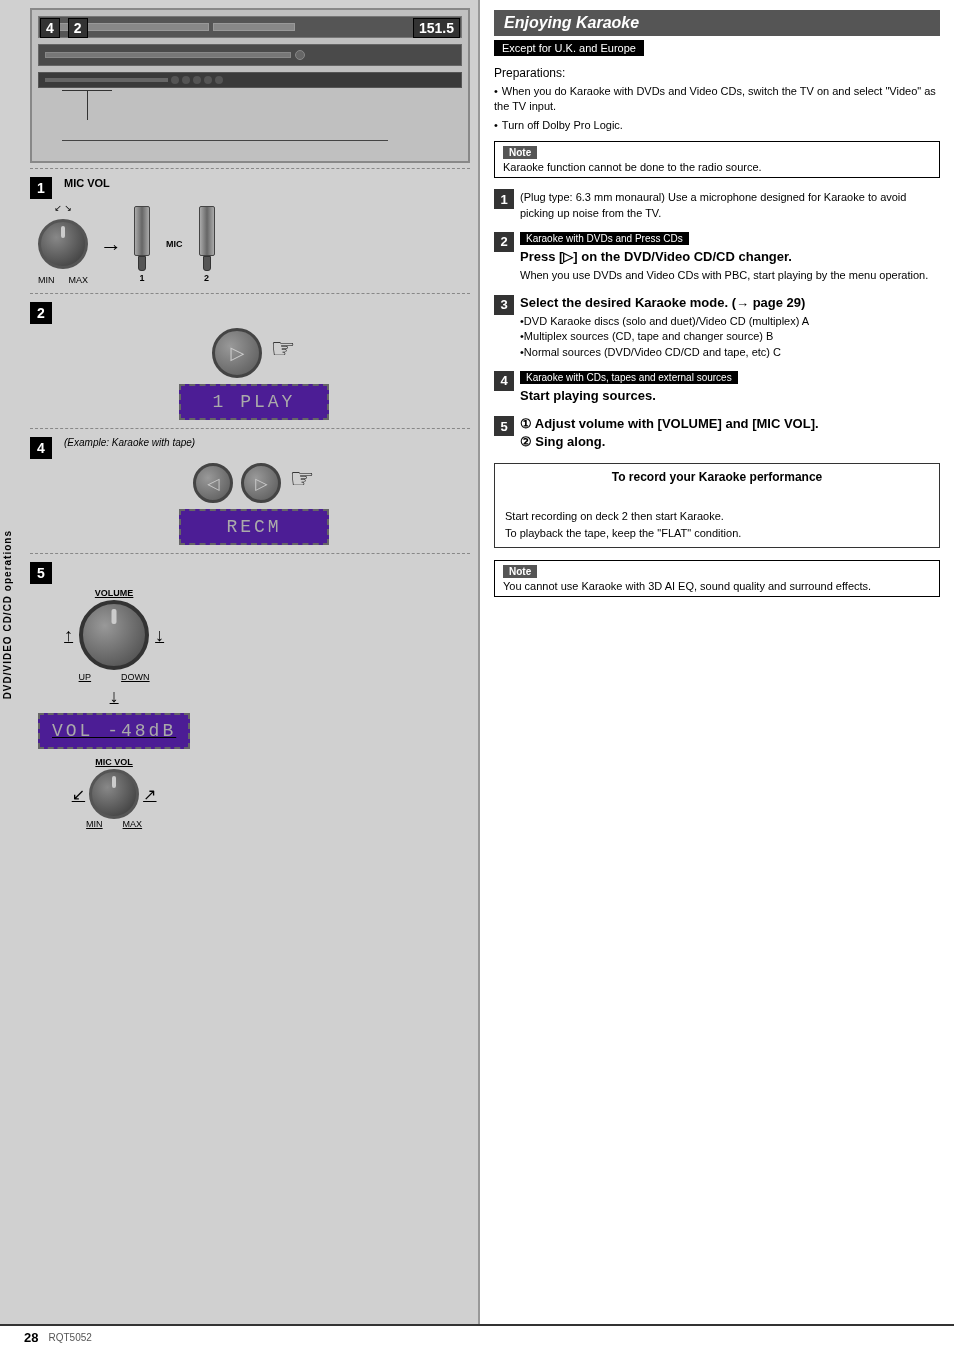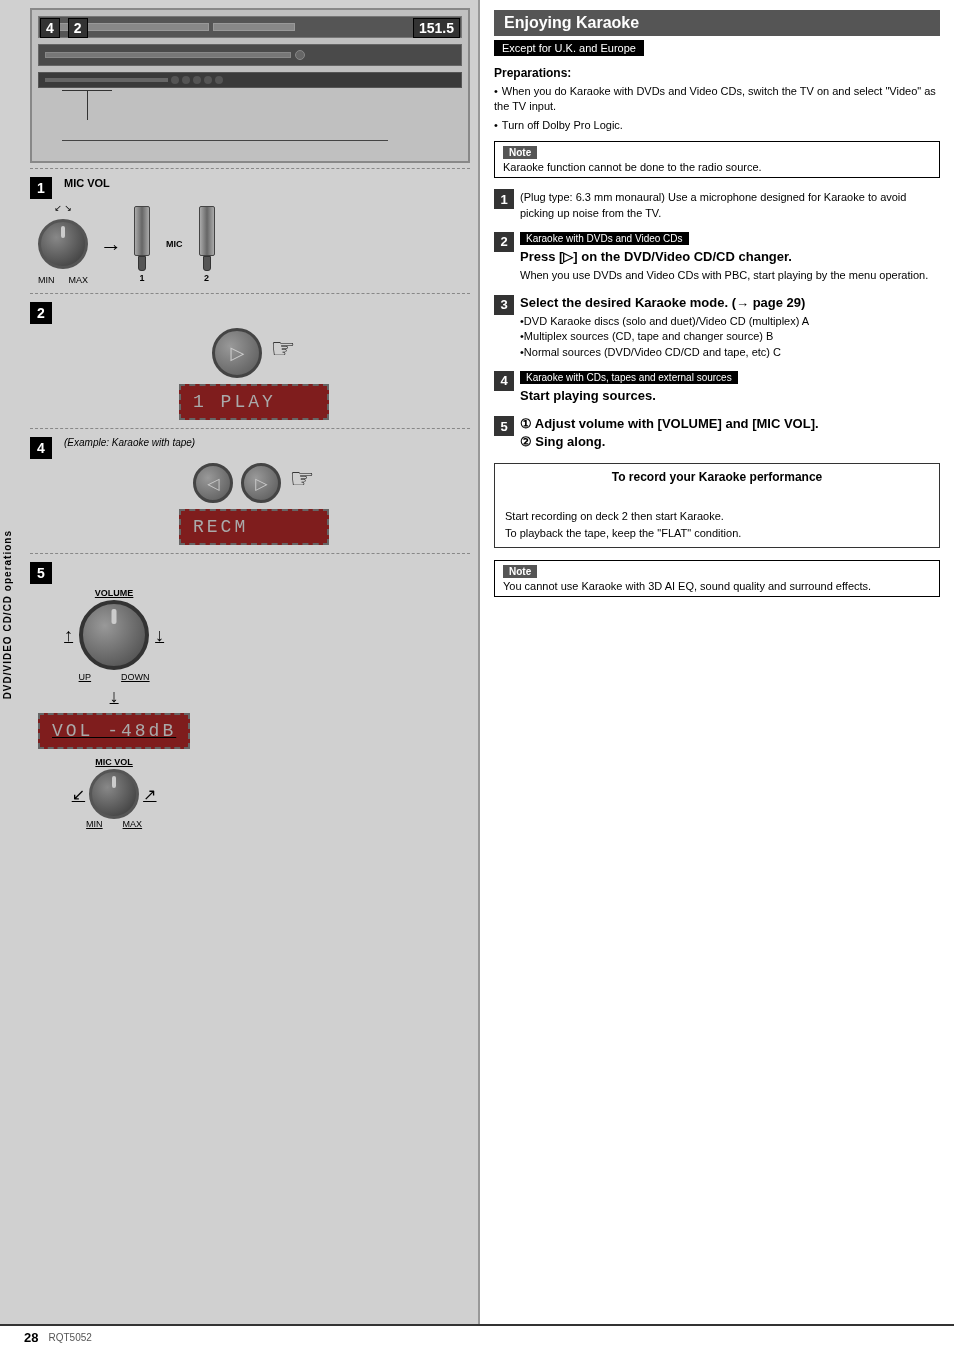--- a/index.html
+++ b/index.html
@@ -63,30 +63,30 @@
       margin-top: 2px;
     }
     .label-row {
       display: flex;
       justify-content: space-between;
       font-size: 9px;
       width: 100%;
       margin-top: 2px;
     }
     .display-screen {
-      background: #7f1d1d;
+      background: #4c1d95;
       border: 2px dashed #666;
       padding: 6px 12px;
       color: #aaa;
       font-size: 18px;
       letter-spacing: 3px;
       font-family: 'Courier New', monospace;
       margin-top: 6px;
       min-width: 150px;
-      text-align: left;
+      text-align: center;
     }
     .play-btn-circle {
       width: 50px;
       height: 50px;
       border-radius: 50%;
       background: radial-gradient(circle at 35% 35%, #999, #555);
       border: 3px solid #444;
       display: flex;
       align-items: center;
       justify-content: center;
@@ -139,31 +139,32 @@
       padding: 10px 14px;
       background: #fff;
     }
     .section-title {
       background: #555;
       color: #fff;
       font-size: 16px;
       font-weight: bold;
       padding: 4px 10px;
       margin-bottom: 4px;
+      font-style: italic;
     }
     .section-subtitle {
       background: #000;
       color: #fff;
       font-size: 11px;
       padding: 2px 8px;
       margin-bottom: 10px;
       display: inline-block;
     }
     .preparations-heading {
-      font-weight: bold;
+      font-weight: normal;
       font-size: 12px;
       margin-bottom: 4px;
     }
     .bullet-item {
       font-size: 11px;
       margin-bottom: 3px;
       line-height: 1.4;
     }
     .bullet-item::before {
       content: '•';
@@ -523,21 +524,21 @@
           <div>(Plug type: 6.3 mm monaural)
 Use a microphone designed for Karaoke to avoid picking up noise from the TV.</div>
         </div>
       </div>
     </div>
 
     
     <div class="instruction-step">
       <span class="instruction-number">2</span>
       <div class="instruction-content">
-        <span class="karaoke-tag">Karaoke with DVDs and Video CDs</span>
+        <span class="karaoke-tag">Karaoke with DVDs and Press CDs</span>
         <div class="instruction-title">Press [▷] on the DVD/Video CD/CD changer.</div>
         <div class="instruction-sub">When you use DVDs and Video CDs with PBC, start playing by the menu operation.</div>
       </div>
     </div>
 
     
     <div class="instruction-step">
       <span class="instruction-number">3</span>
       <div class="instruction-content">
         <div class="instruction-title">Select the desired Karaoke mode. (→ page 29)</div>

